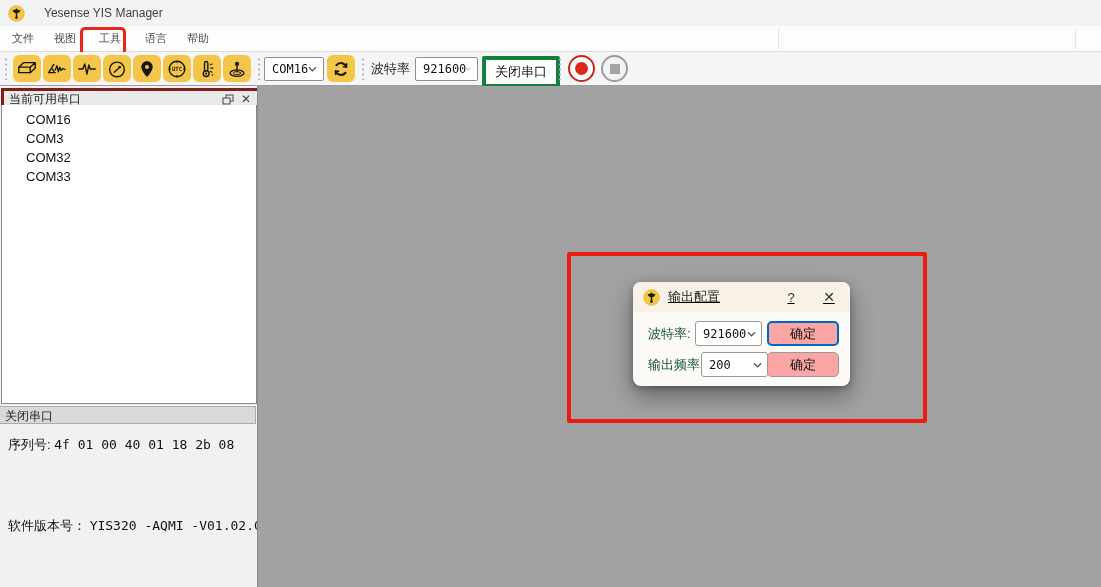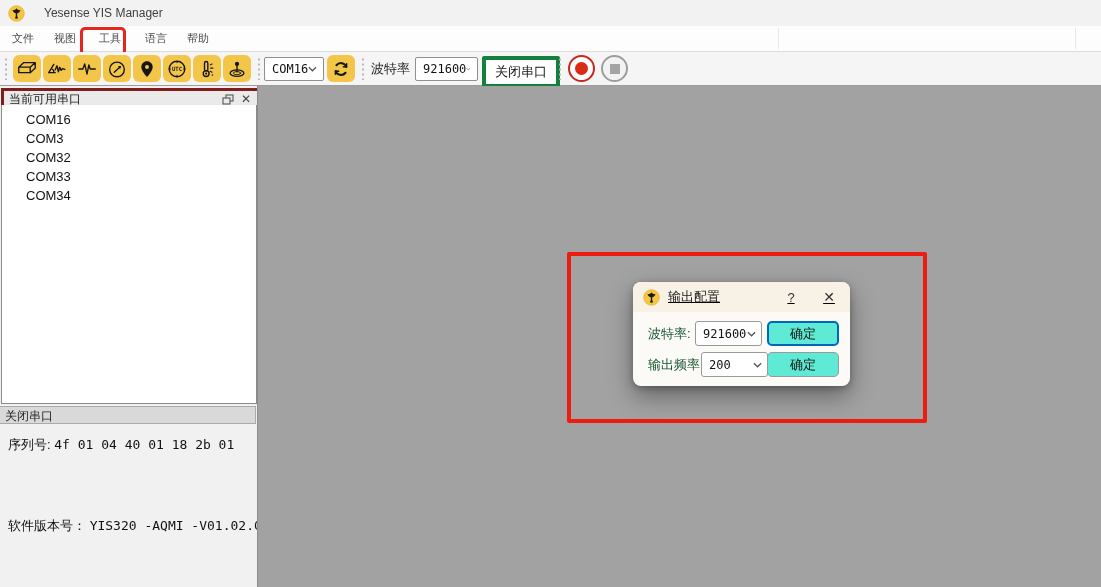--- a/index.html
+++ b/index.html
@@ -68,21 +68,21 @@
     box-shadow:0 10px 24px rgba(0,0,0,.38),0 2px 6px rgba(0,0,0,.25);}
   #dialog-titlebar{position:absolute;left:0;top:0;width:100%;height:30px;background:#f8f1e6;border-radius:8px 8px 0 0;
     display:flex;align-items:center;box-sizing:border-box;padding:0 10px;text-decoration:underline;}
   #dialog-titlebar .logo{width:17px;height:17px;}
   #dialog-title{margin-left:8px;font-size:13px;color:#1c1c1c;flex:1;}
   #dialog-help{width:22px;text-align:center;font-size:13px;color:#333;cursor:pointer;margin-right:16px;}
   #dialog-close{width:22px;text-align:center;font-size:14px;color:#333;cursor:pointer;}
   .dlg-label{position:absolute;height:25px;line-height:25px;font-size:13px;color:#14532d;}
   .dlg-combo{position:absolute;width:67px;height:25px;box-sizing:border-box;background:#fff;border:1px solid #999;
     border-radius:3px;display:flex;align-items:center;font-size:12px;color:#111;cursor:pointer;}
-  .dlg-btn{position:absolute;width:72px;height:25px;box-sizing:border-box;background:#5eead4;border:1px solid #9a9a9a;
+  .dlg-btn{position:absolute;width:72px;height:25px;box-sizing:border-box;background:#fca5a5;border:1px solid #9a9a9a;
     border-radius:5px;font-size:13px;color:#111;display:flex;align-items:center;justify-content:center;cursor:pointer;}
   .dlg-btn.default{border:2px solid #0067c0;}
 </style>
 </head>
 <body>
 
 <svg width="0" height="0" style="position:absolute">
   <defs>
     <g id="yesense-logo">
       <circle cx="12" cy="12" r="11" fill="#f5c63f" stroke="#e3b02c" stroke-width="1"></circle>
@@ -216,28 +216,27 @@
     <span>✕</span>
   </span>
 </div>
 
 <div id="ports-list">
   <div class="pad"></div>
   <div class="port-item">COM16</div>
   <div class="port-item">COM3</div>
   <div class="port-item">COM32</div>
   <div class="port-item">COM33</div>
-  <div class="port-item">COM34</div>
 </div>
 
 <div id="product-header">关闭串口</div>
 
 <div class="info-row" style="left:8px;top:436px">
   <span>序列号:</span>
-  <span class="mono">4f 01 04 40 01 18 2b 01</span>
+  <span class="mono">4f 01 00 40 01 18 2b 08</span>
 </div>
 <div class="info-row" style="left:8px;top:517px">
   <span>软件版本号：</span>
   <span class="mono">YIS320 -AQMI -V01.02.03;</span>
 </div>
 
 <div id="panel-divider"></div>
 
 <div id="main-area"></div>
 

